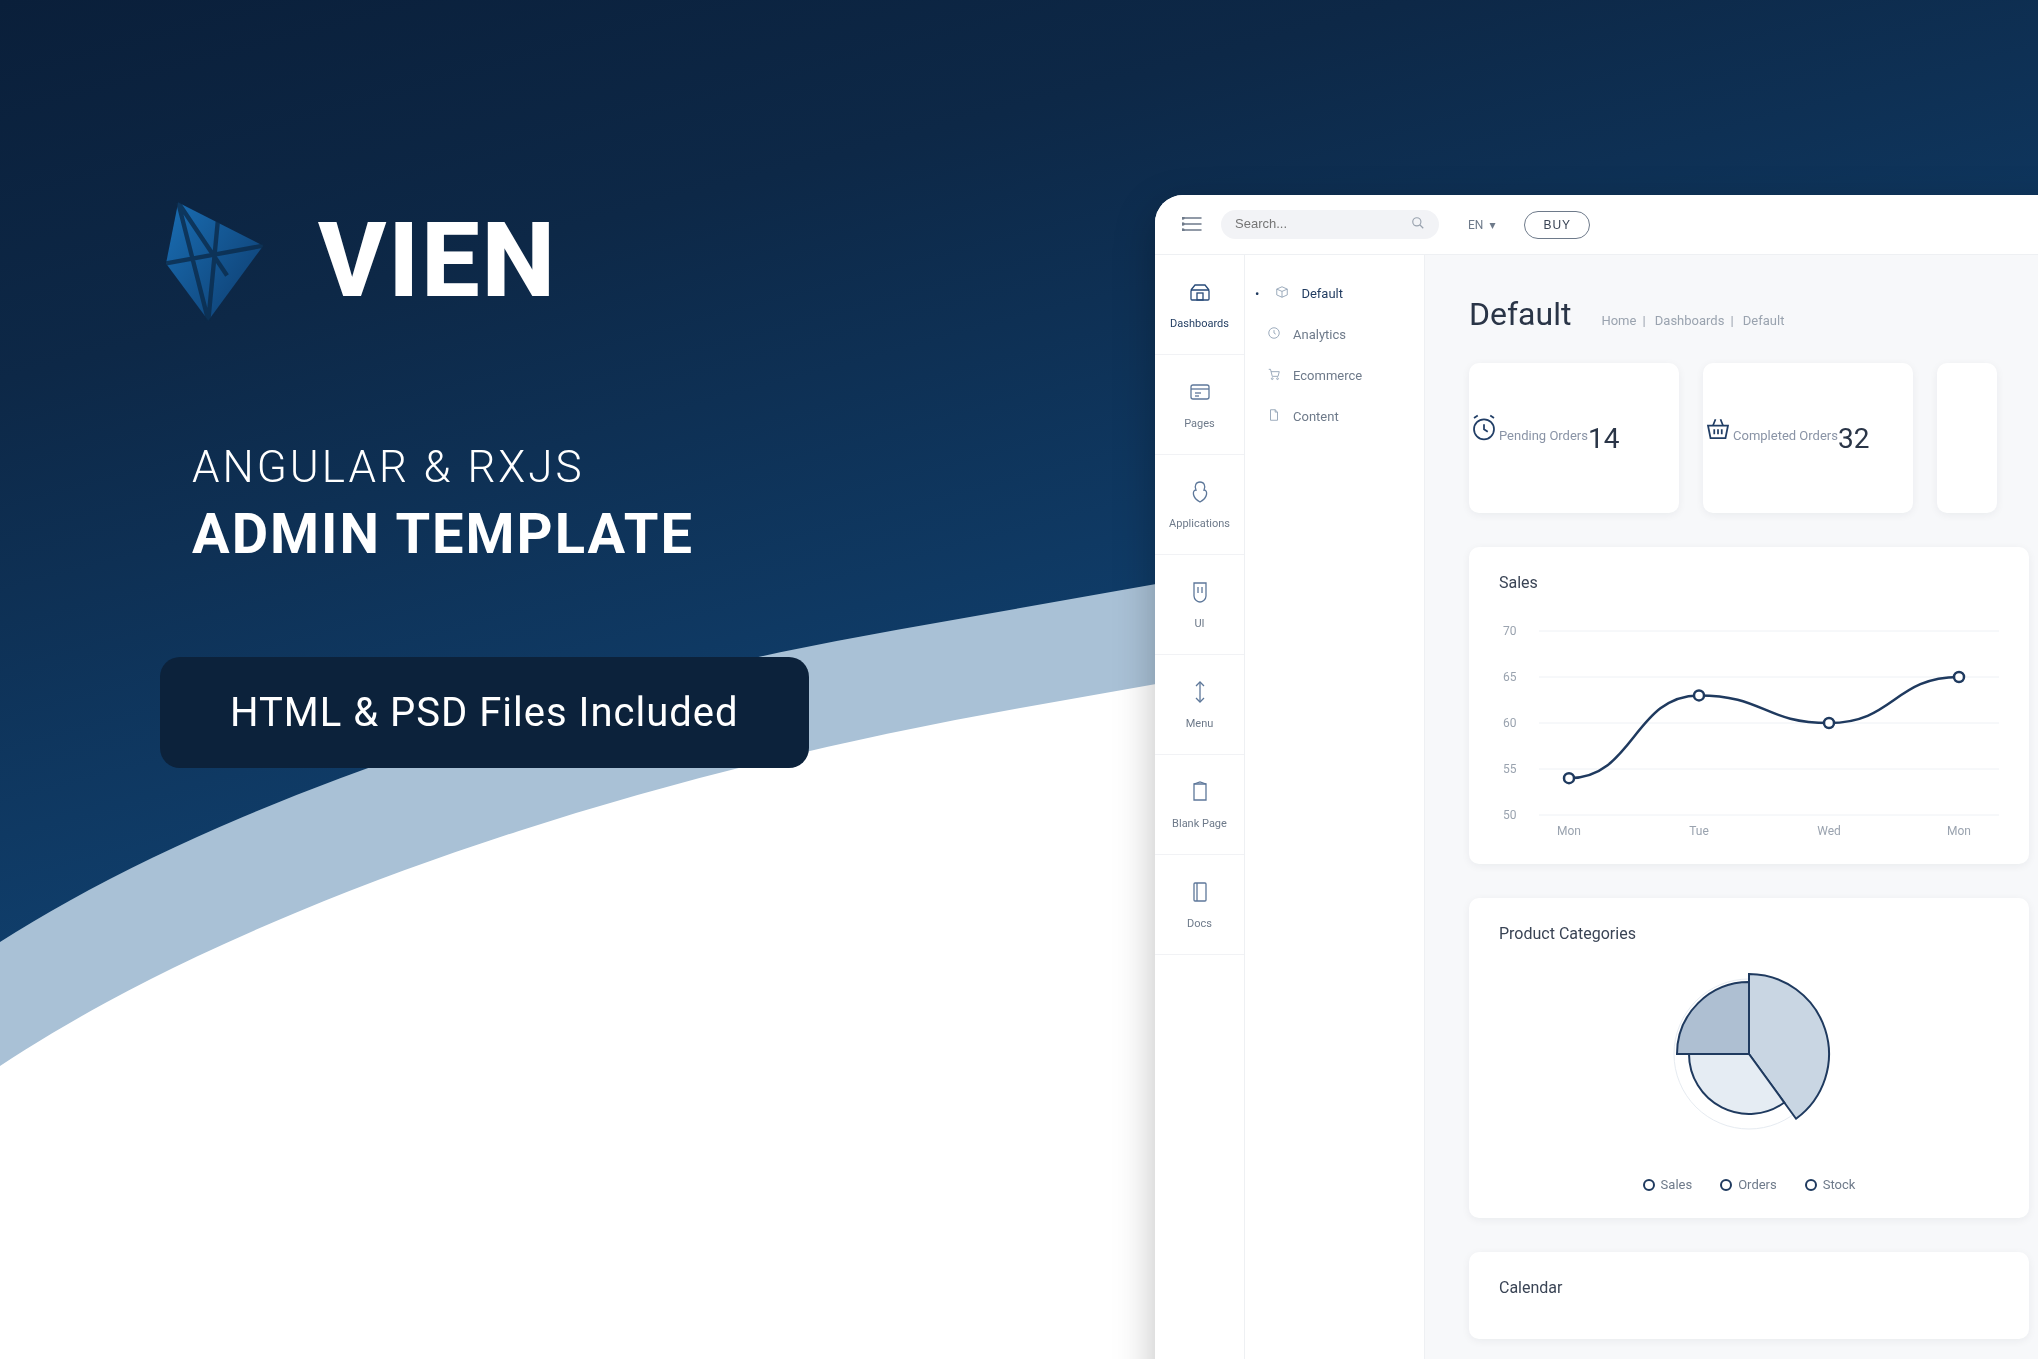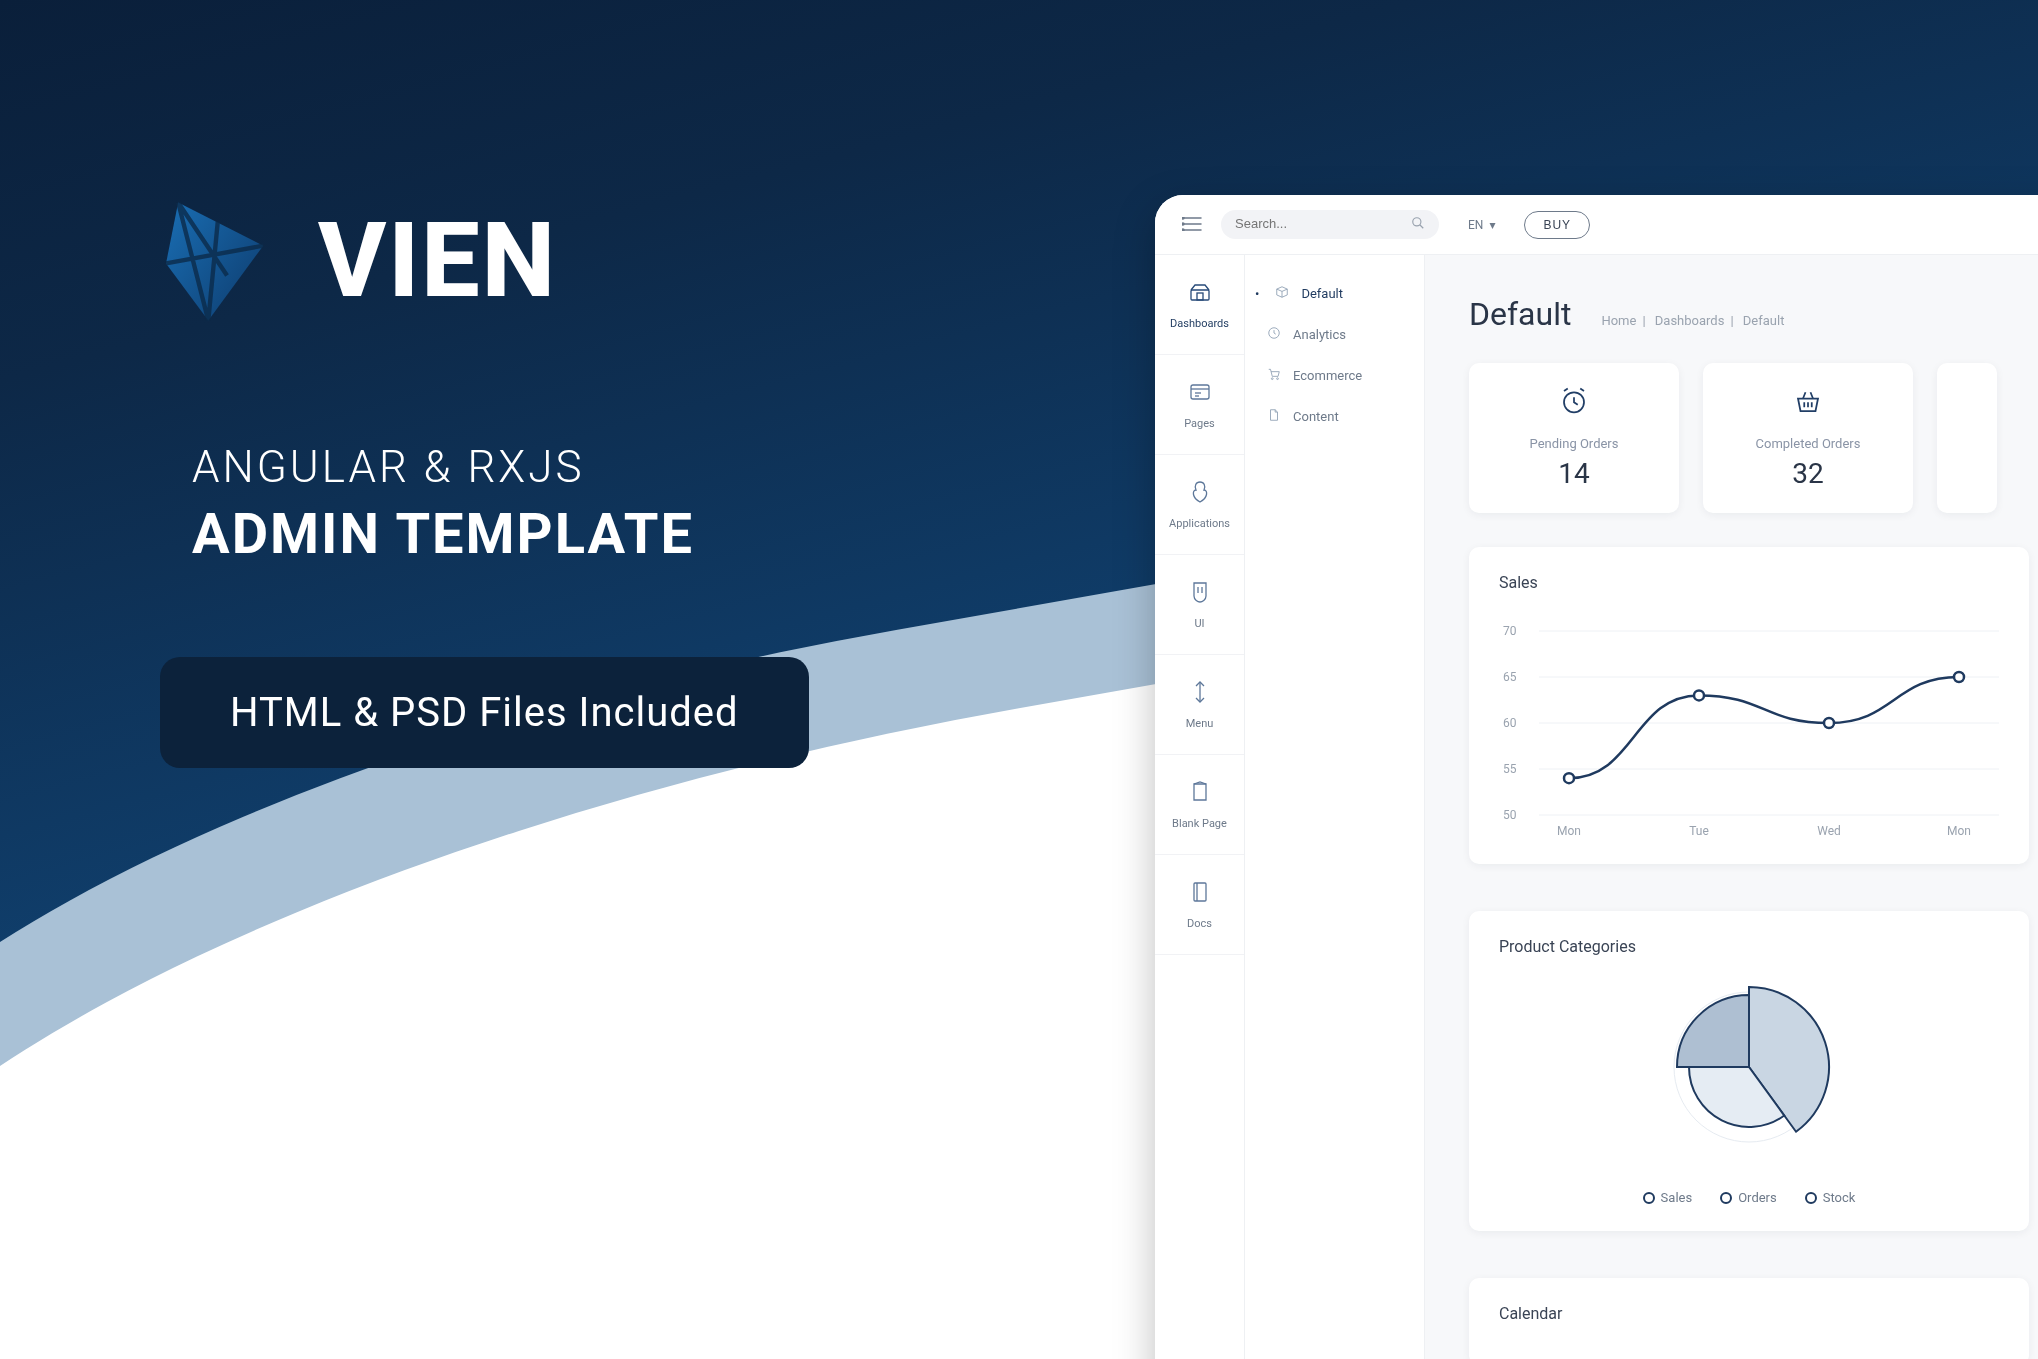--- a/index.html
+++ b/index.html
@@ -185,33 +185,33 @@
   .page-header{ display:flex; align-items:baseline; gap:30px; margin-bottom:30px;}
   .page-title{ font-size:32px; font-weight:400; color:#2a3547; }
   .breadcrumb{ font-size:13px; color:#9aa3af; }
   .breadcrumb span{ margin:0 6px;}
 
   .stat-row{ display:flex; gap:24px; margin-bottom:34px;}
   .stat-card{
     width:210px; height:150px;
     background:#fff; border-radius:10px;
     box-shadow:0 2px 8px rgba(16,30,54,.06);
-    display:flex; flex-direction:column; align-items:center; justify-content:center;
+    display:flex; flex-direction:row; align-items:center; justify-content:flex-start;
     color:#4a5568;
   }
   .stat-card.third-cut{ width:60px; border-top-left-radius:10px; border-bottom-left-radius:10px; }
   .stat-icon{ font-size:26px; color:#213e66; margin-bottom:14px;}
   .stat-label{ font-size:13px; color:#8a94a6; margin-bottom:6px;}
   .stat-value{ font-size:28px; color:#2a3547;}
 
   .panel{
     background:#fff; border-radius:10px;
     box-shadow:0 2px 8px rgba(16,30,54,.06);
     padding:26px 30px;
-    margin-bottom:47px;
+    margin-bottom:34px;
     width: 560px;
   }
   .panel-title{ font-size:16px; color:#3a4455; margin-bottom:16px;}
 
   .chart-area{ position:relative; height:230px; }
   .chart-area svg{ width:100%; height:100%; }
   .yaxis-label{ position:absolute; left:4px; font-size:12px; color:#9aa3af; transform:translateY(-50%);}
   .xaxis-label{ position:absolute; bottom:0; font-size:12px; color:#9aa3af; transform:translateX(-50%);}
 
   .polar-wrap{ display:flex; flex-direction:column; align-items:center;}

